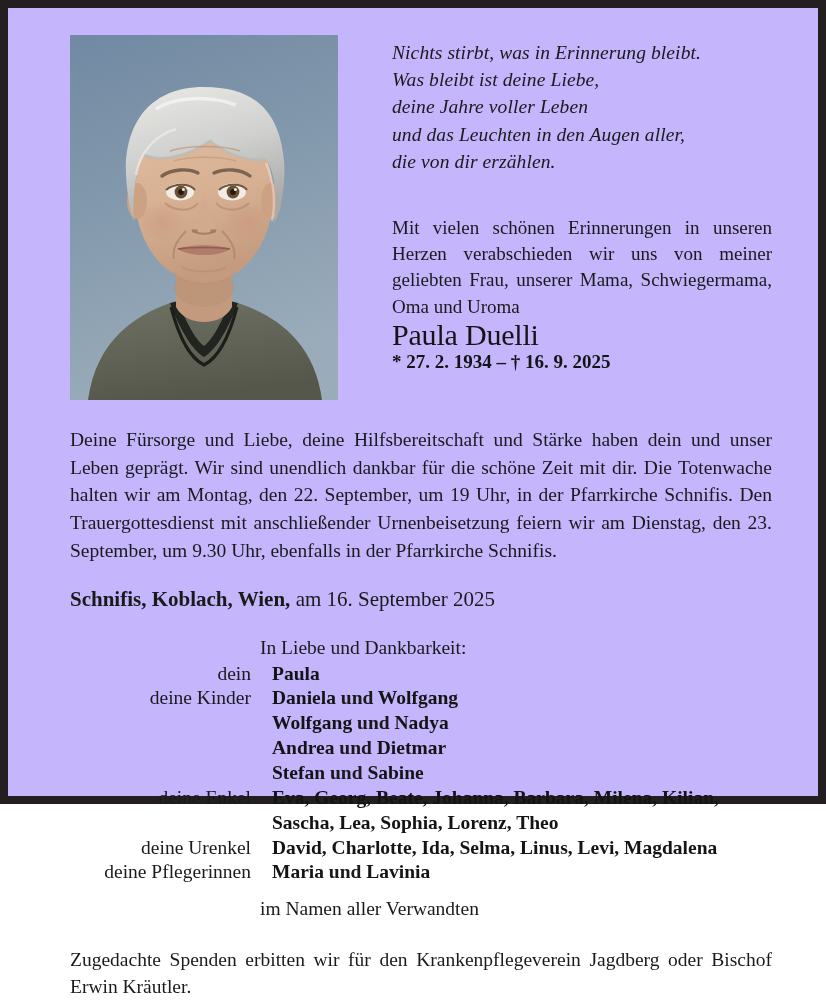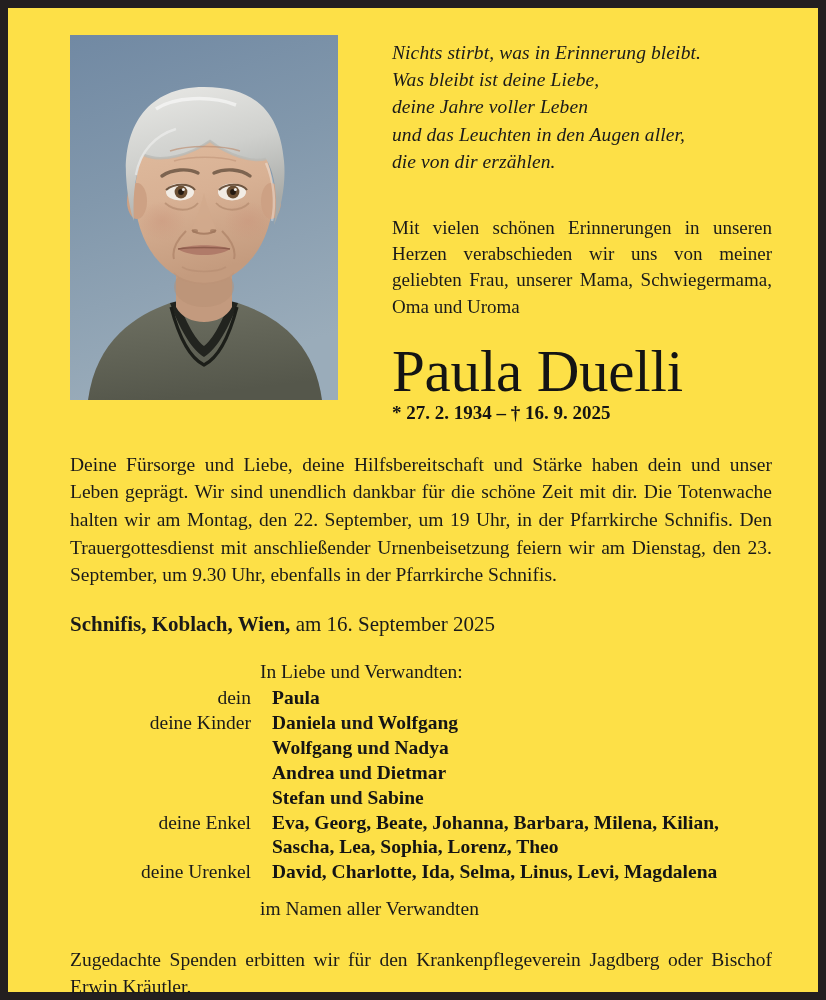--- a/index.html
+++ b/index.html
@@ -12,23 +12,23 @@
     height: 1000px;
     font-family: "Liberation Serif", "DejaVu Serif", serif;
     color: #1a1a1a;
     overflow: hidden;
   }
 
   
   .notice-frame {
     box-sizing: border-box;
     width: 826px;
-    height: 1000px;
+    height: 804px;
     border: 8px solid #231f20;
-    background: #fde047;
+    background: #c4b5fd;
     position: relative;
   }
   .notice-inner {
     box-sizing: border-box;
     width: 100%;
     height: 100%;
     padding: 27px 46px 0 62px;
     position: relative;
   }
 
@@ -66,22 +66,21 @@
   .intro {
     margin-top: 40px;
     font-size: 19px;
     line-height: 1.38;
     text-align: justify;
     text-align-last: left;
     color: #1a1a1a;
   }
 
   .deceased-name {
-    margin-top: 22px;
-    font-size: 59px;
+    font-size: 30px;
     line-height: 1.0;
     font-weight: 400;
     letter-spacing: -0.2px;
     color: #141414;
   }
   .maiden-name {
     margin-top: 9px;
     font-size: 19px;
     font-weight: bold;
     line-height: 1.15;
@@ -275,21 +274,21 @@
     </div>
 
     <div class="body-text">Deine Fürsorge und Liebe, deine Hilfsbereitschaft und Stärke haben dein und unser Leben geprägt. Wir sind unendlich dankbar für die schöne Zeit mit dir. Die Totenwache halten wir am Montag, den 22. September, um 19 Uhr, in der Pfarrkirche Schnifis. Den Trauergottesdienst mit anschließender Urnenbeisetzung feiern wir am Dienstag, den 23. September, um 9.30 Uhr, ebenfalls in der Pfarrkirche Schnifis.</div>
 
     <div class="place-date">
       <span class="places">Schnifis, Koblach, Wien,</span>
       <span>am 16. September 2025</span>
     </div>
 
     <div class="family">
-      <div class="family-headline">In Liebe und Verwandten:</div>
+      <div class="family-headline">In Liebe und Dankbarkeit:</div>
       <div id="family-rows">
           <div class="fam-row">
             <div class="fam-label">dein</div>
             <div class="fam-names">Paula</div>
           </div>
           <div class="fam-row">
             <div class="fam-label">deine Kinder</div>
             <div class="fam-names">Daniela<span class="conj"> und </span>Wolfgang</div>
           </div>
           <div class="fam-row">
@@ -304,20 +303,24 @@
             <div class="fam-label"></div>
             <div class="fam-names">Stefan<span class="conj"> und </span>Sabine</div>
           </div>
           <div class="fam-row">
             <div class="fam-label">deine Enkel</div>
             <div class="fam-names">Eva, Georg, Beate, Johanna, Barbara, Milena, Kilian, Sascha, Lea, Sophia, Lorenz, Theo</div>
           </div>
           <div class="fam-row">
             <div class="fam-label">deine Urenkel</div>
             <div class="fam-names">David, Charlotte, Ida, Selma, Linus, Levi, Magdalena</div>
+          </div>
+          <div class="fam-row">
+            <div class="fam-label">deine Pflegerinnen</div>
+            <div class="fam-names">Maria<span class="conj"> und </span>Lavinia</div>
           </div>
         </div>
       <div class="fam-closing">im Namen aller Verwandten</div>
     </div>
 
     <div class="donation">Zugedachte Spenden erbitten wir für den Krankenpflegeverein Jagdberg oder Bischof Erwin Kräutler.</div>
 
   </div>
 </div>
 

